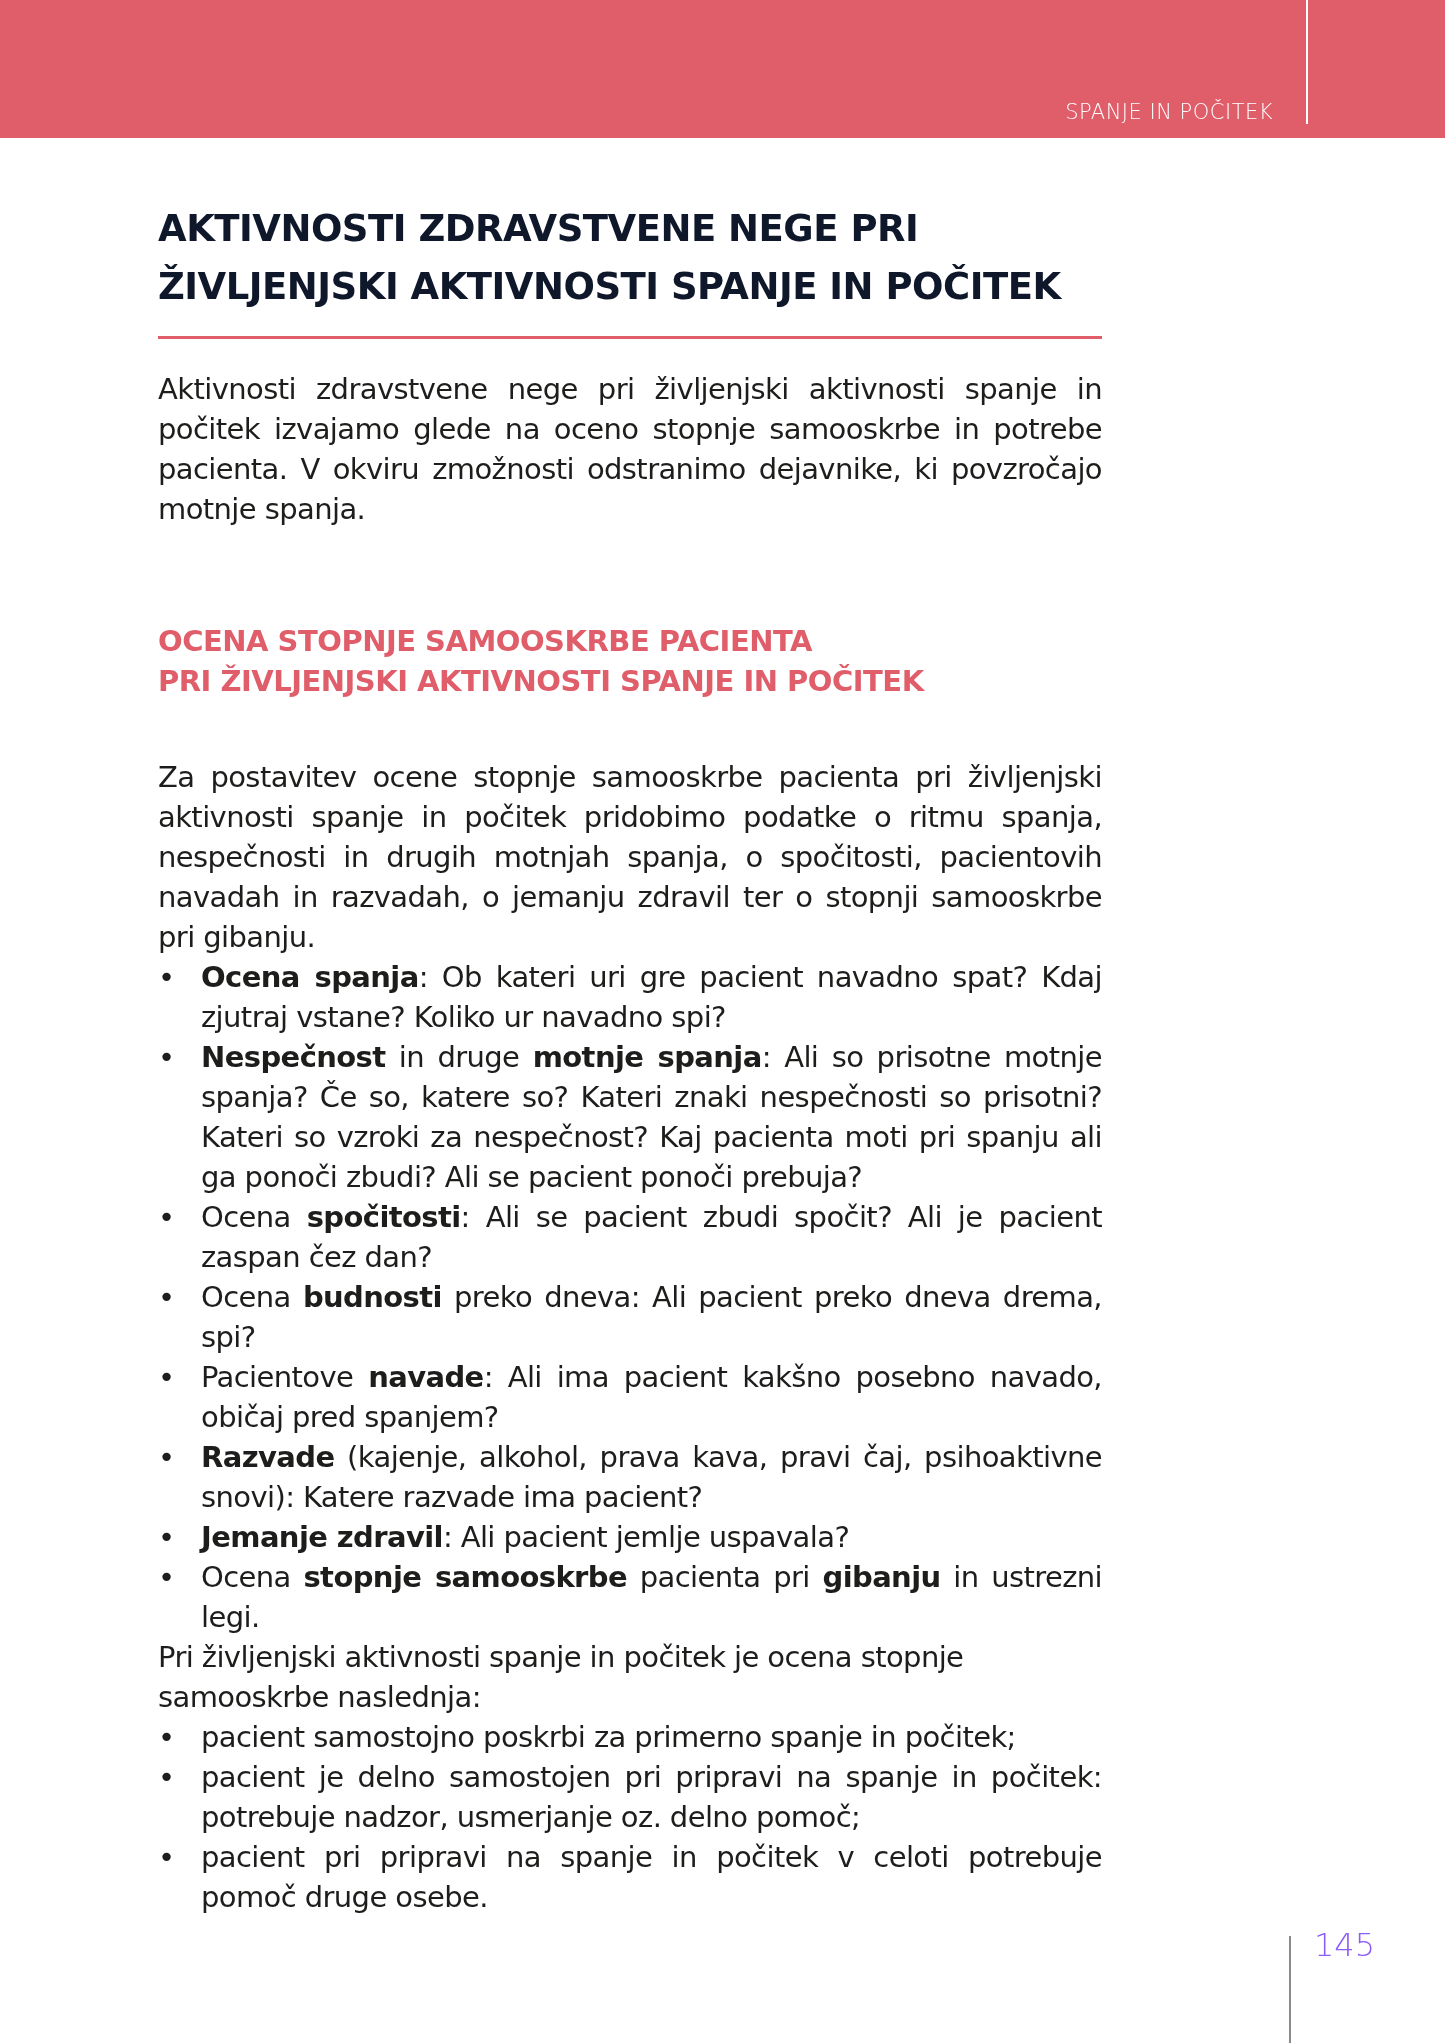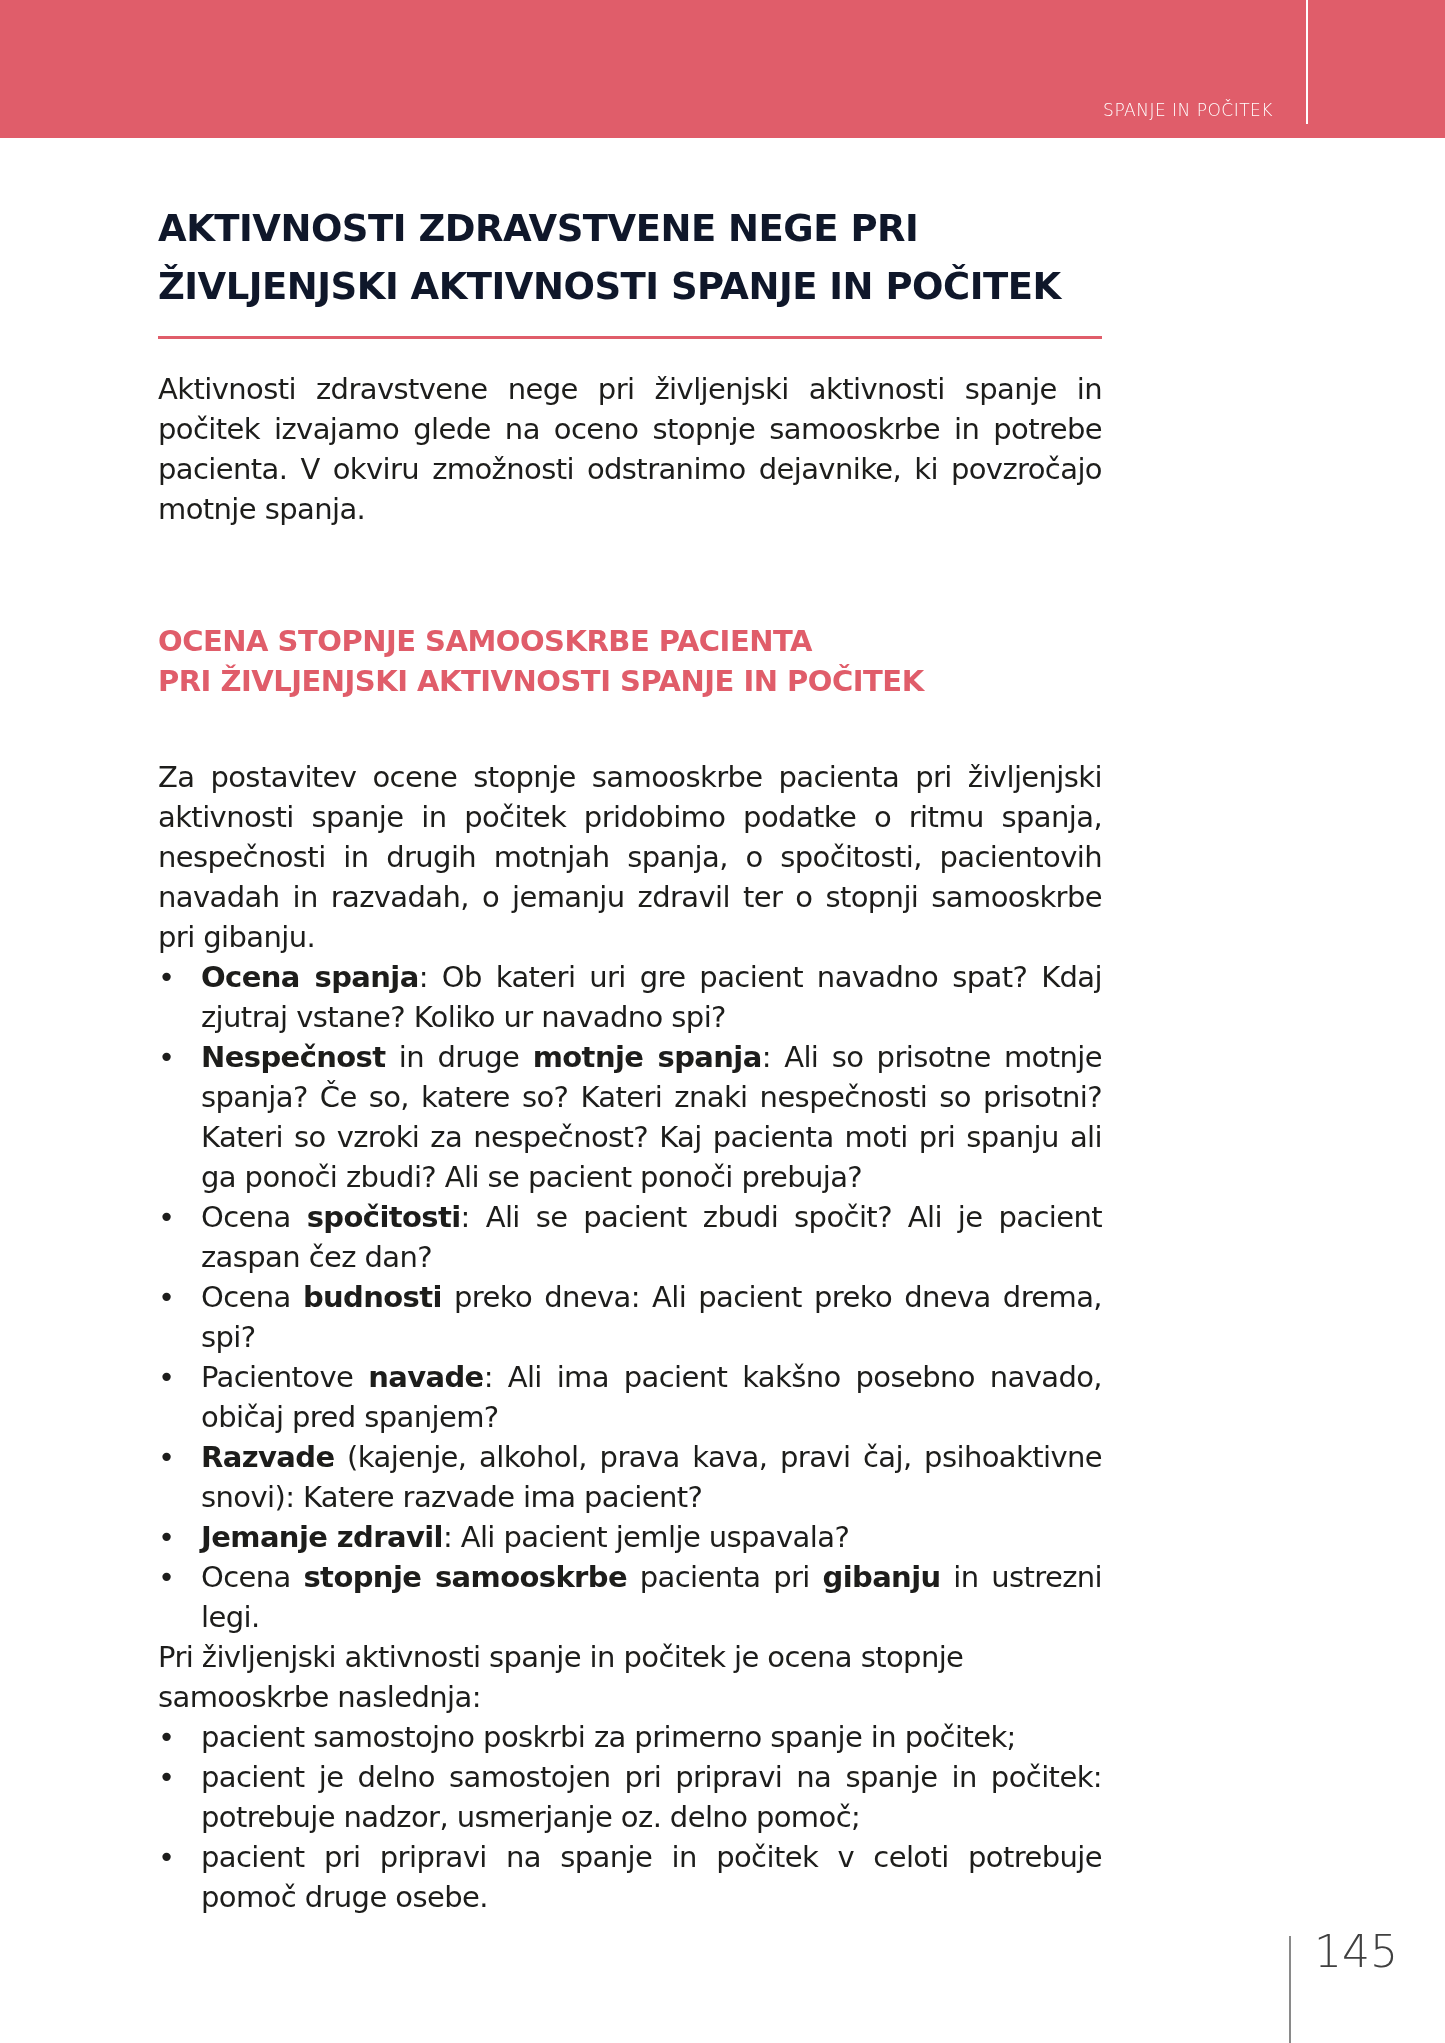--- a/index.html
+++ b/index.html
@@ -11,21 +11,21 @@
   .header-band {
     position: absolute; left: 0; top: 0; width: 1445px; height: 138px;
     background: #e05d6a;
   }
   .header-divider {
     position: absolute; left: 1306px; top: 0; width: 2px; height: 124px;
     background: #ffffff;
   }
   .running-head {
     position: absolute; right: 172px; top: 100px;
-    color: #ffffff; font-size: 17px; letter-spacing: 0.5px;
+    color: #ffffff; font-size: 21px; letter-spacing: 0.5px;
     font-family: "DejaVu Sans", sans-serif; font-weight: 300;
   }
   .content {
     position: absolute; left: 158px; top: 200px; width: 944px;
   }
   .title {
     margin: 0; color: #0f172a;
     font-size: 37px; line-height: 58px; font-weight: bold;
     letter-spacing: -0.5px;
     font-family: "DejaVu Sans", sans-serif;
@@ -54,21 +54,21 @@
     position: absolute; left: 0; top: 0; width: 20px; text-align: left;
   }
   b { font-weight: bold; }
   .para3 { margin-top: 40px; }
   .page-rule {
     position: absolute; left: 1289px; top: 1936px; width: 2px; height: 107px;
     background: #8a8a8a;
   }
   .page-number {
     position: absolute; left: 1314px; top: 1926px;
-    color: #404040; font-size: 44px; font-weight: 300;
+    color: #8b5cf6; font-size: 32px; font-weight: 300;
     font-family: "DejaVu Sans", sans-serif;
   }
 </style>
 </head>
 <body>
 
 <div class="header-band"></div>
 <div class="header-divider"></div>
 <div class="running-head">SPANJE IN POČITEK</div>
 

